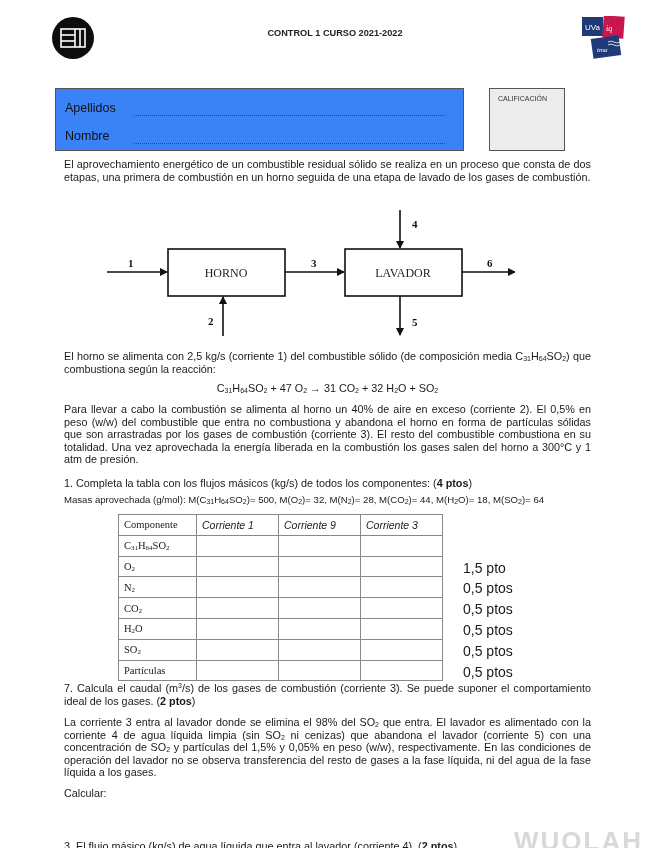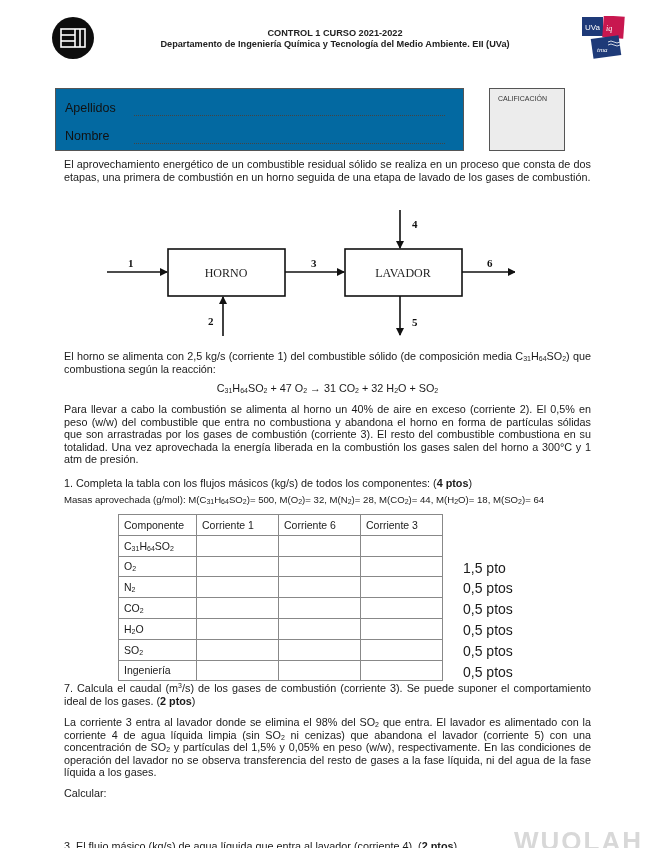--- a/index.html
+++ b/index.html
@@ -5,58 +5,57 @@
   html, body { margin: 0; padding: 0; background: #ffffff; }
   body { width: 659px; height: 848px; position: relative; overflow: hidden;
          font-family: "Liberation Sans", sans-serif; color: #1a1a1a; }
   .abs { position: absolute; }
   
   .logo-eii { left: 52px; top: 17px; width: 42px; height: 42px; border-radius: 50%; background: #0d0d0d; }
   .logo-eii svg { position: absolute; left: 0; top: 0; }
   .hdr { left: 110px; top: 28px; width: 450px; text-align: center; font-size: 9.2px; font-weight: bold; line-height: 11px; color: #222; }
   .logo-uva { left: 582px; top: 16px; width: 46px; height: 46px; }
   
-  .namebox { left: 55px; top: 88px; width: 409px; height: 63px; background: #0369a1; border: 1.2px solid #555; box-sizing: border-box; }
+  .namebox { left: 55px; top: 88px; width: 409px; height: 63px; background: #3b82f6; border: 1.2px solid #555; box-sizing: border-box; }
   .namebox .row { position: absolute; left: 9px; font-size: 12.5px; color: #111; }
   .namebox .dots { position: absolute; left: 78px; right: 18px; border-bottom: 1.3px dotted #444; height: 1px; }
   .gradebox { left: 489px; top: 88px; width: 76px; height: 63px; background: #ececec; border: 1.2px solid #555; box-sizing: border-box; }
   .gradebox span { position: absolute; left: 8px; top: 6px; font-size: 7px; color: #333; }
   
   .p { left: 64px; width: 527px; font-size: 10.8px; line-height: 12.6px; text-align: justify; color: #1a1a1a; }
   .p.left { text-align: left; }
   sub { font-size: 7px; vertical-align: -1px; line-height: 0; }
   sup { font-size: 7px; vertical-align: 4px; line-height: 0; }
   b { font-weight: bold; }
   
   .diagram { left: 95px; top: 205px; }
   .diagram text { font-family: "Liberation Serif", serif; }
   
   table.comp { position: absolute; left: 118px; top: 514px; border-collapse: collapse; font-size: 10.5px; }
   table.comp td { border: 1px solid #888; height: 19.5px; padding: 0 5px; box-sizing: border-box; vertical-align: middle; }
-  table.comp td.c0 { width: 78px; }
-  table.comp td.cn { width: 82px; }
+  table.comp td.c0 { width: 78px; font-family: Liberation Serif, serif; }
+  table.comp td.cn { width: 82px; font-style: italic; }
   .pts { left: 463px; font-size: 14px; color: #1a1a1a; }
   .watermark { left: 514px; top: 826px; font-size: 26px; font-weight: bold; color: #d8d8d8; letter-spacing: 2px; }
 </style>
 </head>
 <body>
 
 <div class="abs logo-eii">
   <svg width="42" height="42" viewBox="0 0 42 42">
     <rect x="9" y="12" width="24" height="18" fill="none" stroke="#fff" stroke-width="1.6"></rect>
     <line x1="9" y1="18" x2="23" y2="18" stroke="#fff" stroke-width="1.6"></line>
     <line x1="9" y1="24" x2="23" y2="24" stroke="#fff" stroke-width="1.6"></line>
     <line x1="23" y1="12" x2="23" y2="30" stroke="#fff" stroke-width="1.6"></line>
     <line x1="28" y1="12" x2="28" y2="30" stroke="#fff" stroke-width="1.6"></line>
   </svg>
 </div>
 
 <div class="abs hdr">
   <div>CONTROL 1 CURSO 2021-2022</div>
-  <div>Departamento de Ingeniería Química y Tecnología del Medio Ambiente. EII (UVa)</div>
 </div>
 
 <div class="abs logo-uva">
   <svg width="46" height="46" viewBox="0 0 46 46">
     <rect x="0" y="1" width="21" height="19" fill="#1e3a78"></rect>
     <text x="3" y="14" font-size="8" fill="#fff" font-family="Liberation Sans, sans-serif">UVa</text>
     <rect x="21" y="0" width="21" height="22" fill="#c8174f" transform="rotate(4 31 11)"></rect>
     <text x="24" y="15" font-size="8" fill="#fff" font-style="italic" font-family="Liberation Serif, serif">iq</text>
     <rect x="10" y="21" width="28" height="20" fill="#1e3a78" transform="rotate(-8 24 31)"></rect>
     <text x="15" y="36" font-size="7" fill="#fff" font-style="italic" font-family="Liberation Serif, serif">tma</text>
@@ -121,21 +120,21 @@
 
 <div class="abs p left" style="top:494px; font-size:9.6px; width:600px;">
   <span>Masas aprovechada (g/mol): </span><span id="mm-list"><span>M(C<sub>31</sub>H<sub>64</sub>SO<sub>2</sub>)= 500</span>, <span>M(O<sub>2</sub>)= 32</span>, <span>M(N<sub>2</sub>)= 28</span>, <span>M(CO<sub>2</sub>)= 44</span>, <span>M(H<sub>2</sub>O)= 18</span>, <span>M(SO<sub>2</sub>)= 64</span></span>
 </div>
 
 <table class="comp">
   <tbody id="comp-body">
       <tr>
         <td class="c0" style="height: 20.8px;">Componente</td>
         <td class="cn" style="height: 20.8px;">Corriente 1</td>
-        <td class="cn" style="height: 20.8px;">Corriente 6</td>
+        <td class="cn" style="height: 20.8px;">Corriente 9</td>
         <td class="cn" style="height: 20.8px;">Corriente 3</td>
       </tr>
       <tr>
         <td class="c0" style="height: 20.8px;">C<sub>31</sub>H<sub>64</sub>SO<sub>2</sub></td>
         <td class="cn" style="height: 20.8px;"></td>
         <td class="cn" style="height: 20.8px;"></td>
         <td class="cn" style="height: 20.8px;"></td>
       </tr>
       <tr>
         <td class="c0" style="height: 20.8px;">O<sub>2</sub></td>
@@ -161,21 +160,21 @@
         <td class="cn" style="height: 20.8px;"></td>
         <td class="cn" style="height: 20.8px;"></td>
       </tr>
       <tr>
         <td class="c0" style="height: 20.8px;">SO<sub>2</sub></td>
         <td class="cn" style="height: 20.8px;"></td>
         <td class="cn" style="height: 20.8px;"></td>
         <td class="cn" style="height: 20.8px;"></td>
       </tr>
       <tr>
-        <td class="c0" style="height: 20.8px;">Ingeniería</td>
+        <td class="c0" style="height: 20.8px;">Partículas</td>
         <td class="cn" style="height: 20.8px;"></td>
         <td class="cn" style="height: 20.8px;"></td>
         <td class="cn" style="height: 20.8px;"></td>
       </tr>
     </tbody>
 </table>
 <div id="pts-col">
     <div class="abs pts" style="top: 559.6px;">1,5 pto</div>
     <div class="abs pts" style="top: 580.4px;">0,5 ptos</div>
     <div class="abs pts" style="top: 601.2px;">0,5 ptos</div>

